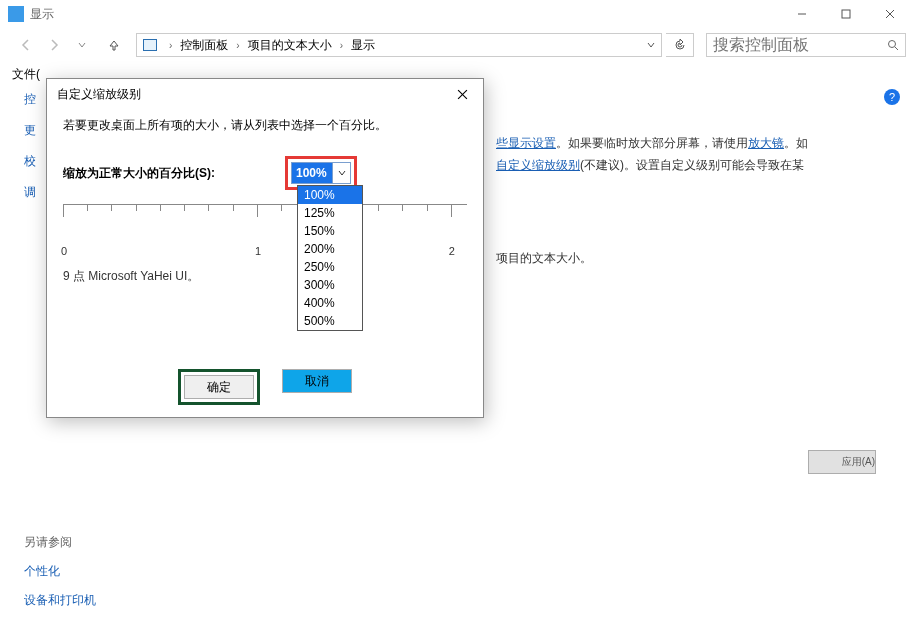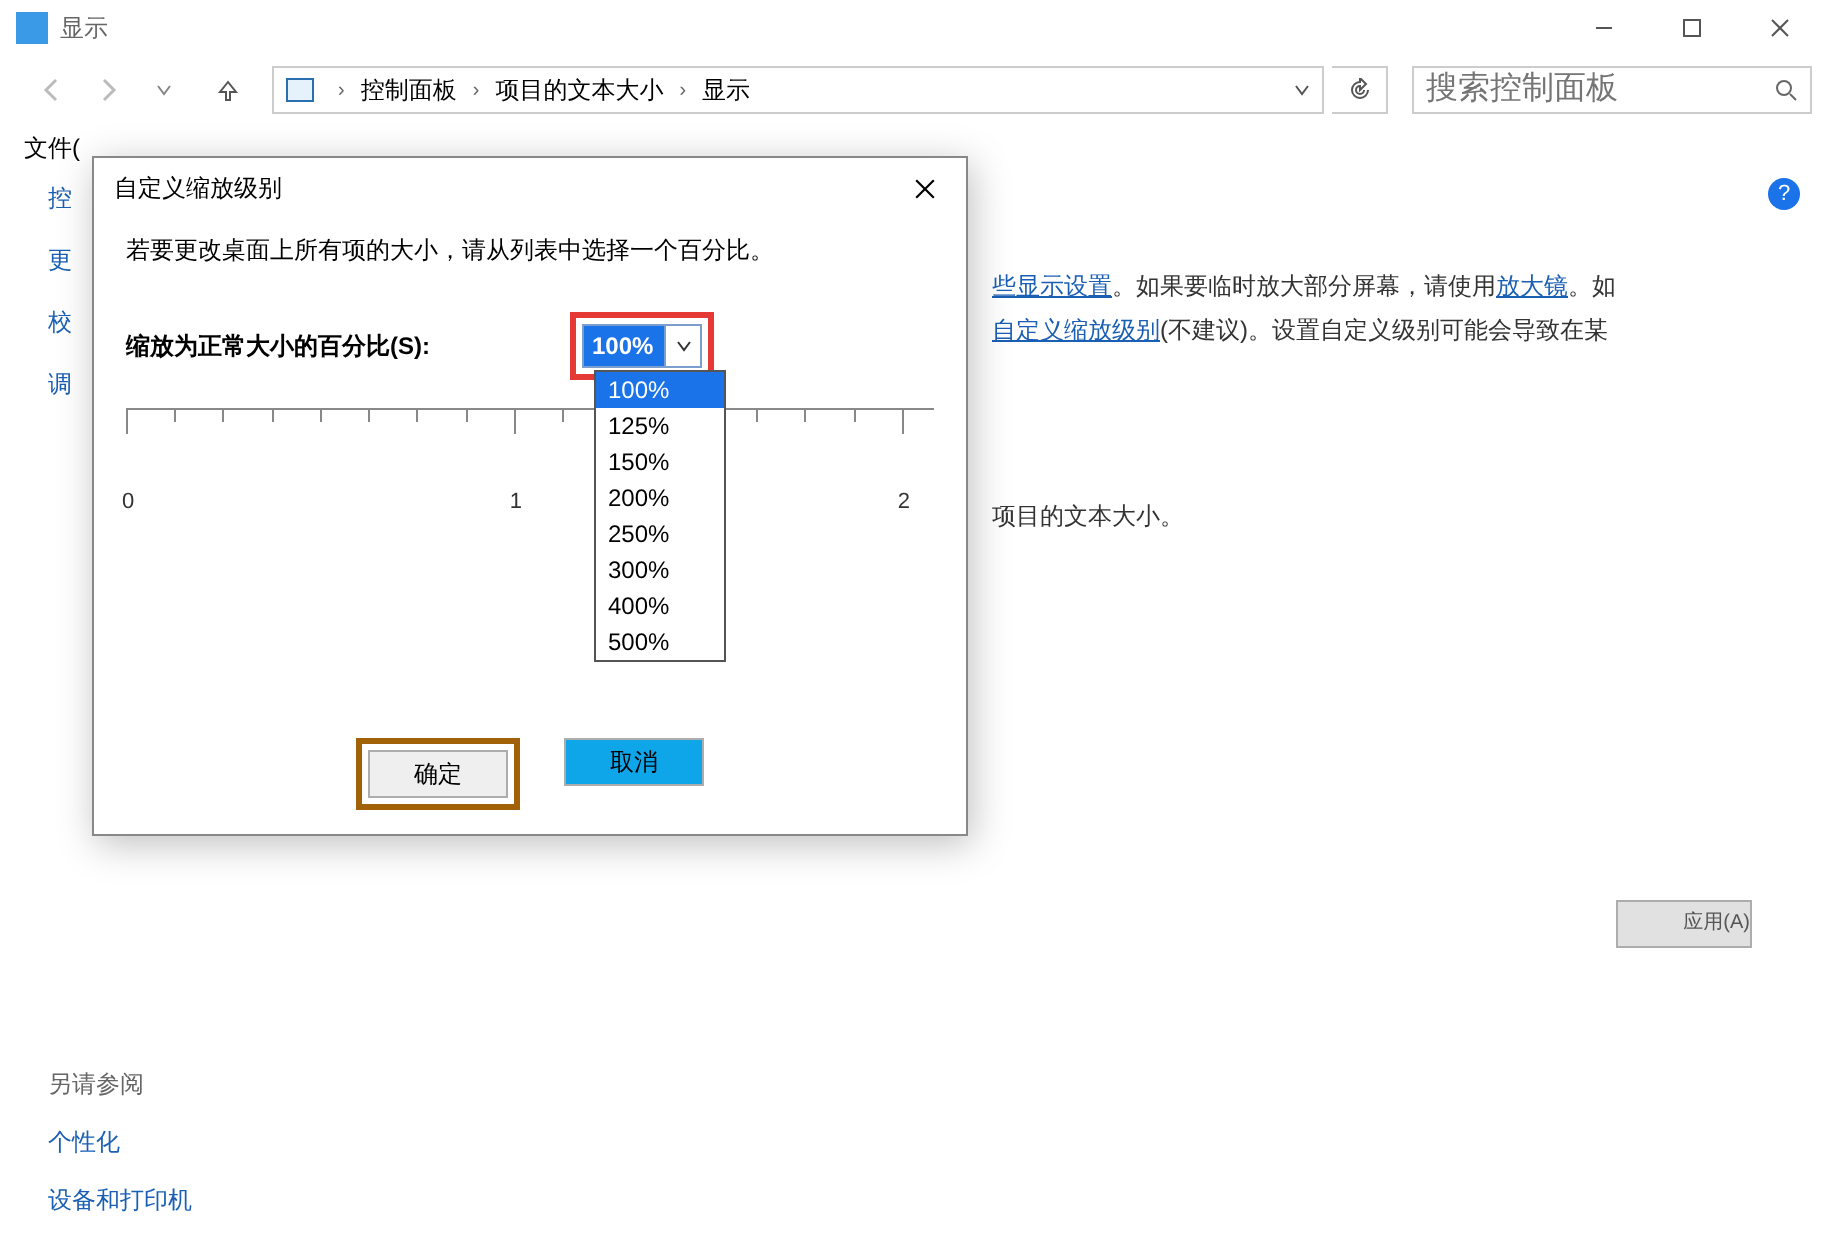--- a/index.html
+++ b/index.html
@@ -191,21 +191,21 @@
     position:absolute; top:40px; font-size:11px; color:#333;
     transform:translateX(-2px);
   }
 
   .sample { margin-top:6px; color:#333; }
 
   .dlg-buttons {
     position:absolute; left:0; right:0; bottom:12px;
     display:flex; justify-content:center; gap:22px;
   }
-  .ok-wrap { border:3px solid #a16207; padding:3px; }
+  .ok-wrap { border:3px solid #14532d; padding:3px; }
   .btn {
     min-width:70px; height:24px;
     border:1px solid #adadad; background:#0ea5e9;
     display:flex;align-items:center;justify-content:center;
     font-size:12px;
   }
   .ok-wrap .btn { background:#efefef; }
 
   svg { display:block; }
 </style>
@@ -375,20 +375,21 @@
       <span class="tick" style="left:72%"></span>
       <span class="tick" style="left:78%"></span>
       <span class="tick" style="left:84%"></span>
       <span class="tick" style="left:90%"></span>
       <span class="tick long" style="left:96%"></span>
       <span class="tl" style="left:0%">0</span>
       <span class="tl" style="left:48%">1</span>
       <span class="tl" style="left:96%">2</span>
     </div>
 
+    <div class="sample">9 点 Microsoft YaHei UI。</div>
   </div>
 
   <div class="dlg-buttons">
     <span class="ok-wrap">
       <span class="btn">确定</span>
     </span>
     <span class="btn">取消</span>
   </div>
 </div>
 

